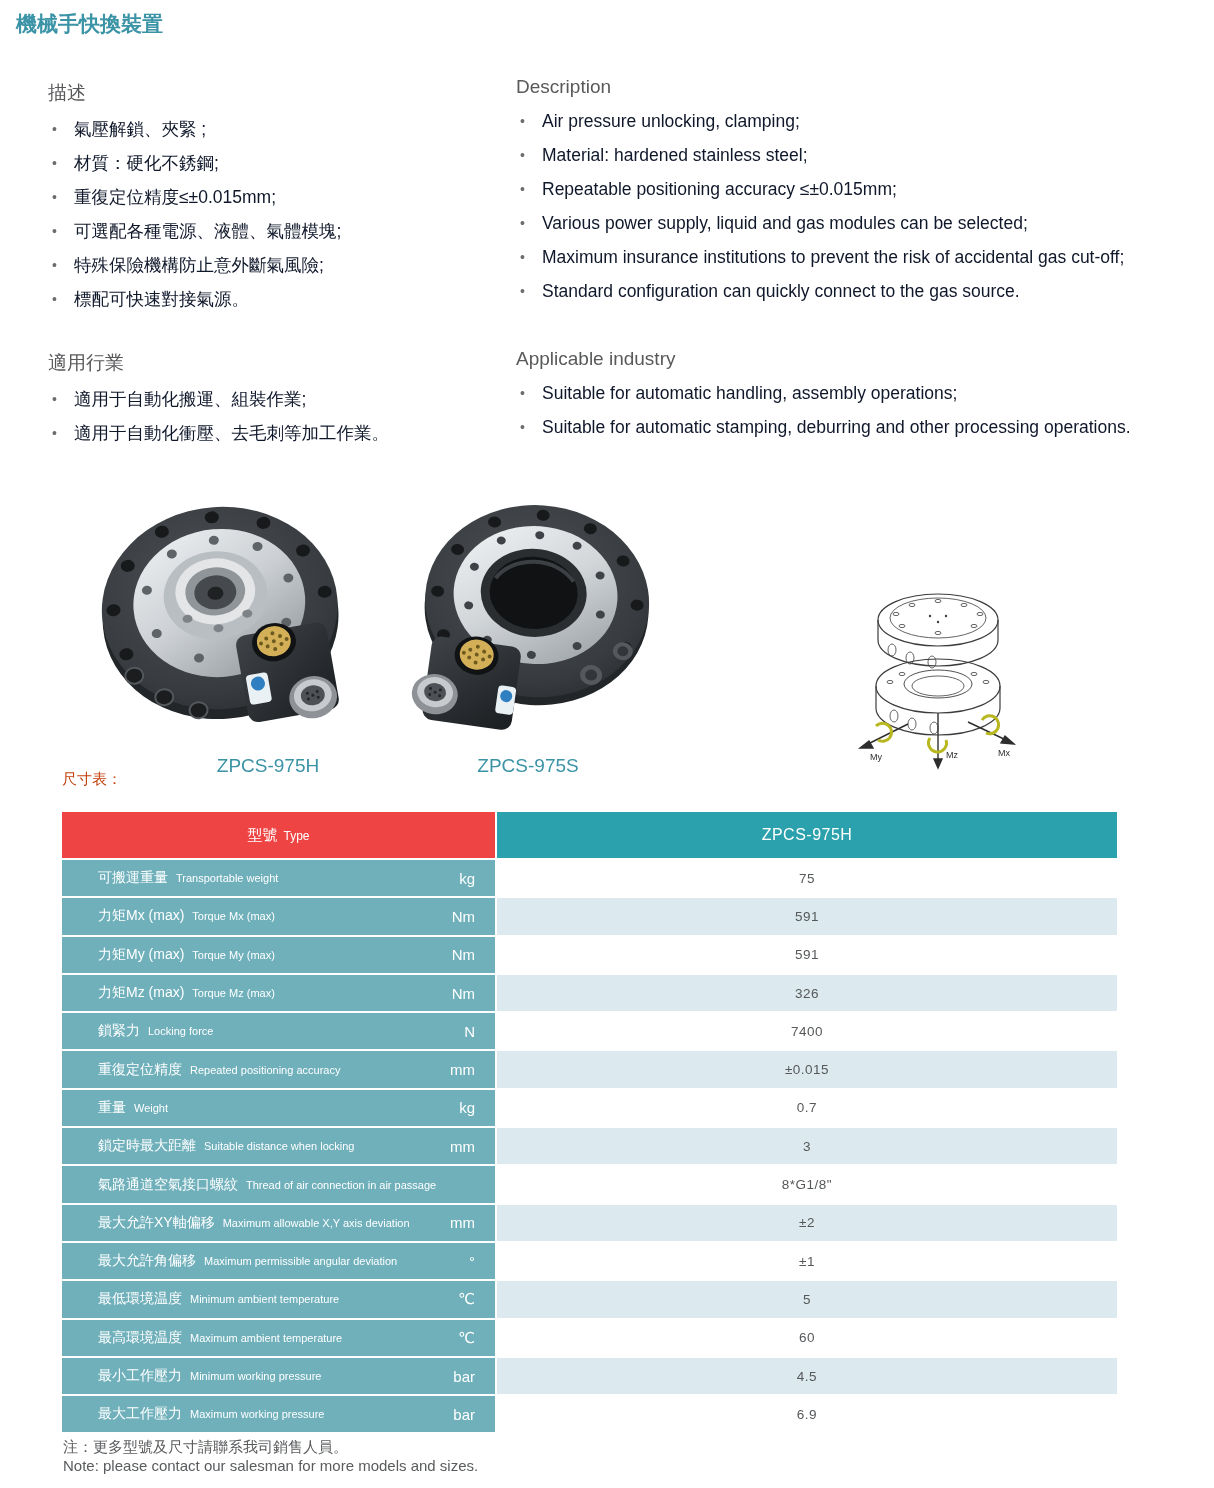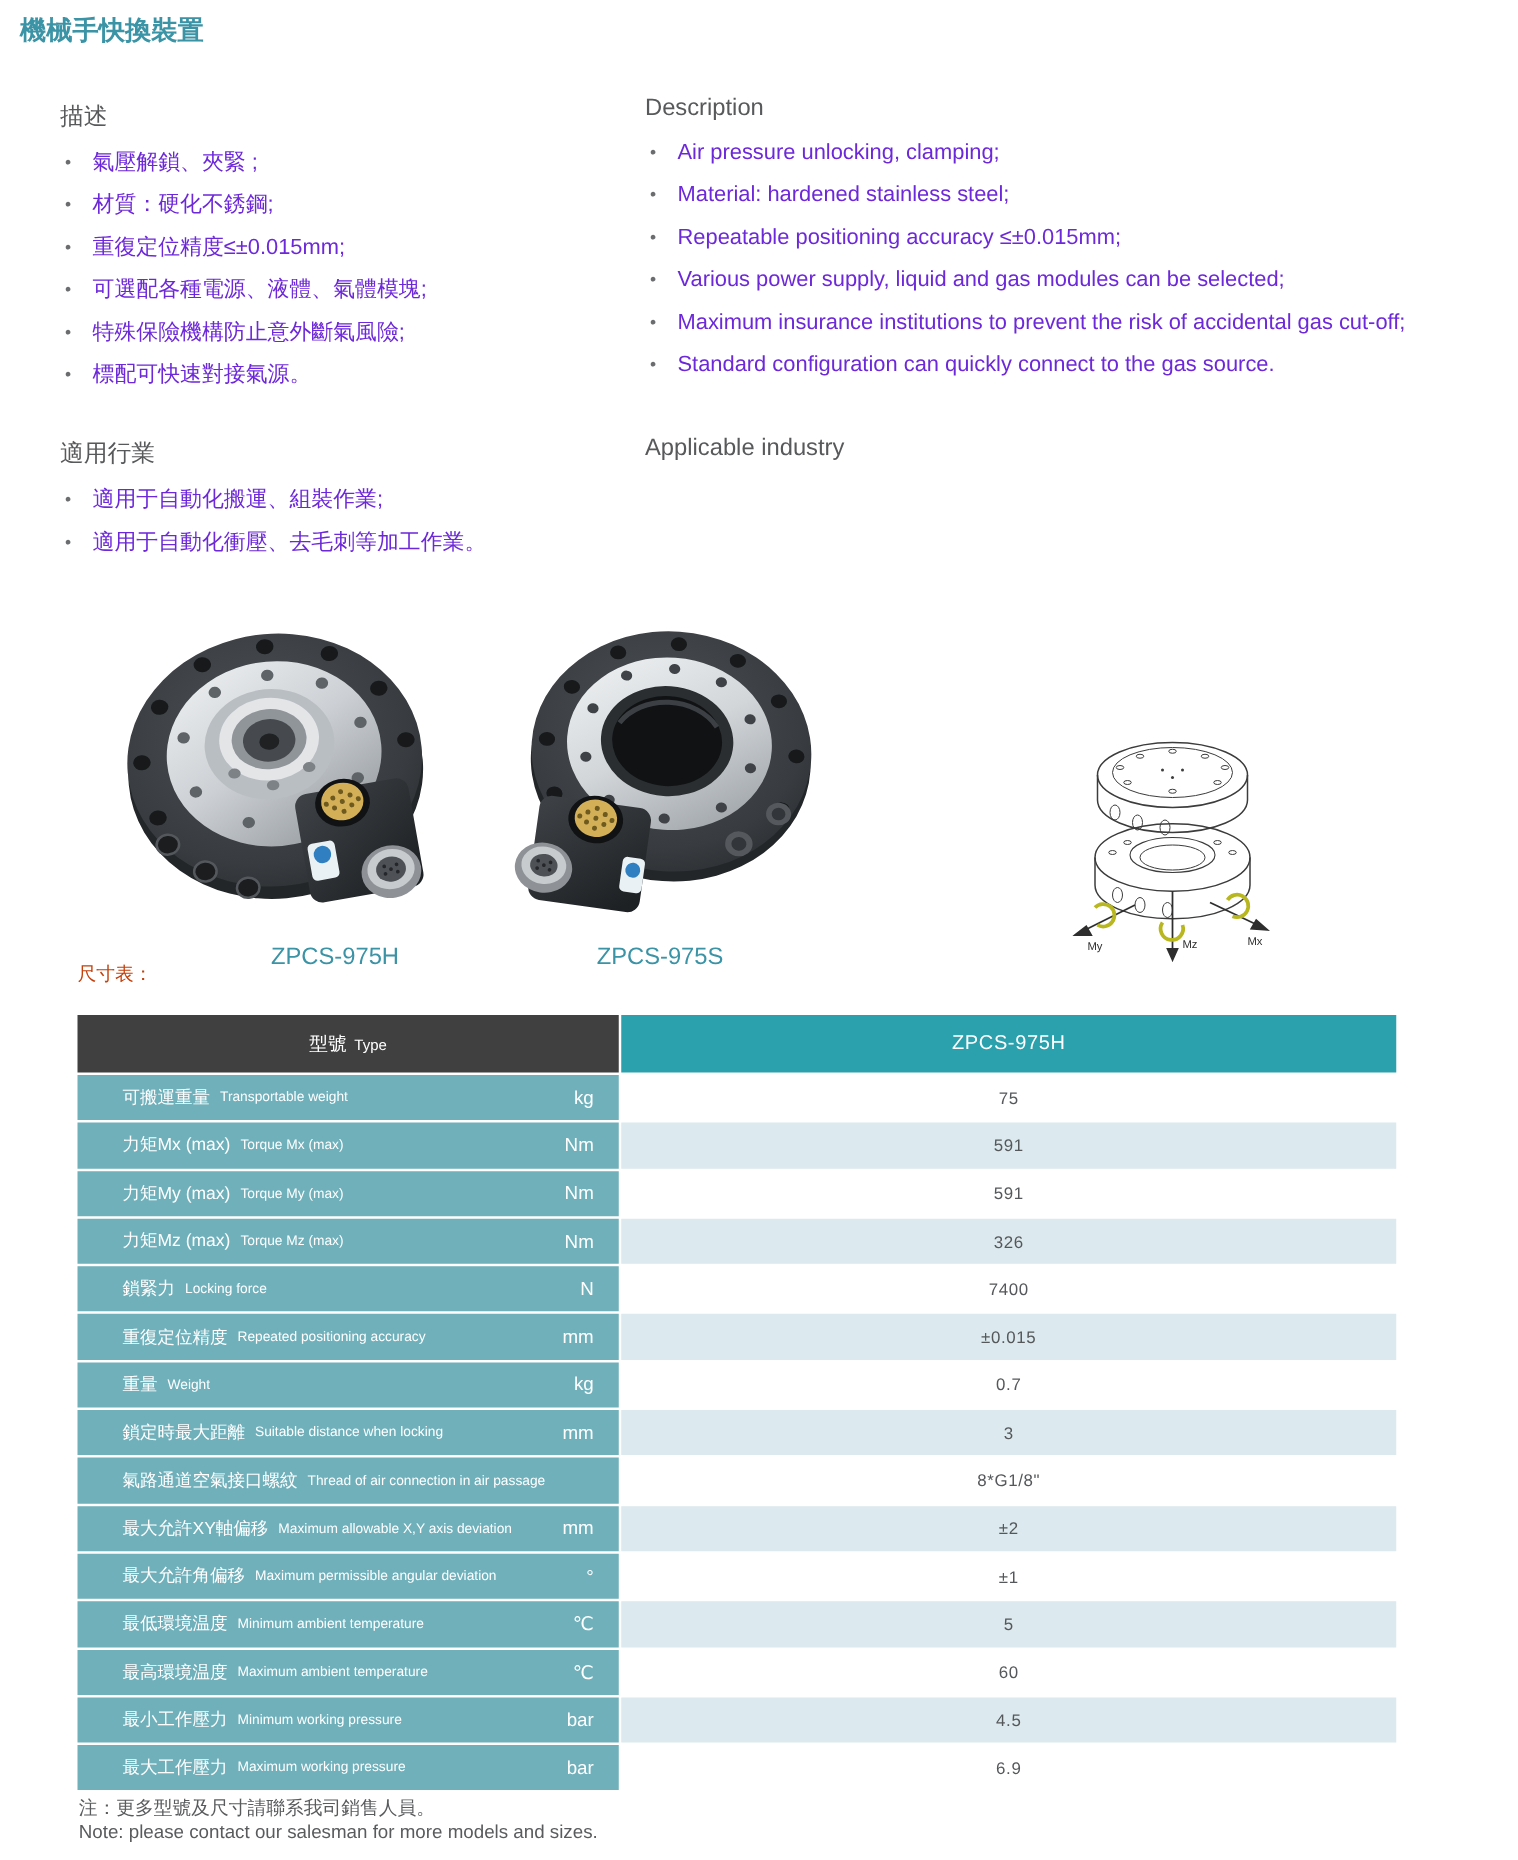--- a/index.html
+++ b/index.html
@@ -10,35 +10,35 @@
   }
   .page-title{position:absolute;left:16px;top:10px;font-size:21px;font-weight:bold;color:#3b93a6;}
   
   .col{position:absolute;}
   .col-cn{left:48px;top:80px;width:440px;}
   .col-en{left:516px;top:76px;width:678px;}
   .col2-cn{left:48px;top:350px;width:440px;}
   .col2-en{left:516px;top:348px;width:678px;}
   .sec-heading{font-size:19px;margin:0 0 10px 0;font-weight:normal;color:#58595b;}
   ul.blist{list-style:none;margin:0;padding:0;}
-  ul.blist li{position:relative;padding-left:26px;font-size:17.5px;line-height:27px;margin-bottom:7px;color:#6d28d9;}
+  ul.blist li{position:relative;padding-left:26px;font-size:17.5px;line-height:27px;margin-bottom:7px;color:#0f172a;}
   ul.blist li::before{content:"•";position:absolute;left:4px;top:0;font-size:14px;color:#6a6c6e;}
   
   .photo{position:absolute;}
   .photo-h{left:95px;top:496px;width:258px;height:252px;}
   .photo-s{left:410px;top:503px;width:248px;height:240px;}
   .drawing{left:846px;top:578px;width:184px;height:200px;}
   .model-label{position:absolute;top:755px;width:240px;text-align:center;font-size:19px;color:#3b93a6;}
   .model-label-h{left:148px;}
   .model-label-s{left:408px;}
   .dim-label{position:absolute;left:62px;top:770px;font-size:15px;color:#c2410c;}
   
   .spec-table{position:absolute;left:62px;top:812px;width:1055px;}
   .thead{display:flex;height:46px;margin-bottom:2px;}
-  .th-left{width:433px;margin-right:2px;background:#404040;color:#fff;display:flex;align-items:baseline;justify-content:center;padding-top:14px;box-sizing:border-box;}
+  .th-left{width:433px;margin-right:2px;background:#ef4444;color:#fff;display:flex;align-items:baseline;justify-content:center;padding-top:14px;box-sizing:border-box;}
   .th-left .cn{font-size:15px;}
   .th-left .en{font-size:12px;margin-left:6px;}
   .th-right{flex:1;background:#2aa1ad;color:#fff;font-size:16px;display:flex;align-items:center;justify-content:center;letter-spacing:0.5px;}
   .trow{display:flex;height:36.3px;margin-bottom:2px;}
   .tlabel{width:433px;margin-right:2px;background:#6fb0bb;color:#fff;display:flex;align-items:center;padding-left:36px;box-sizing:border-box;position:relative;text-align:center;}
   .tlabel .cn{font-size:14px;white-space:nowrap;}
   .tlabel .en{font-size:11px;margin-left:8px;white-space:nowrap;}
   .tlabel .unit{position:absolute;right:20px;font-size:15px;}
   .tvalue{flex:1;background:#ffffff;color:#55585a;font-size:13.5px;letter-spacing:0.5px;display:flex;align-items:center;justify-content:center;}
   .trow.alt .tvalue{background:#dce9ee;}
@@ -77,20 +77,24 @@
 <div class="col col2-cn">
   <h2 class="sec-heading">適用行業</h2>
   <ul class="blist">
       <li>適用于自動化搬運、組裝作業;</li>
       <li>適用于自動化衝壓、去毛刺等加工作業。</li>
     </ul>
 </div>
 
 <div class="col col2-en">
   <h2 class="sec-heading">Applicable industry</h2>
+  <ul class="blist">
+      <li>Suitable for automatic handling, assembly operations;</li>
+      <li>Suitable for automatic stamping, deburring and other processing operations.</li>
+    </ul>
 </div>
 
 <div class="photo photo-h">
   <svg width="258" height="252" viewBox="0 0 258 252">
     <defs>
       <radialGradient id="gA-body" cx="45%" cy="38%" r="75%">
         <stop offset="0%" stop-color="#4c5054"></stop>
           <stop offset="70%" stop-color="#383c40"></stop>
           <stop offset="100%" stop-color="#26292c"></stop>
       </radialGradient>

